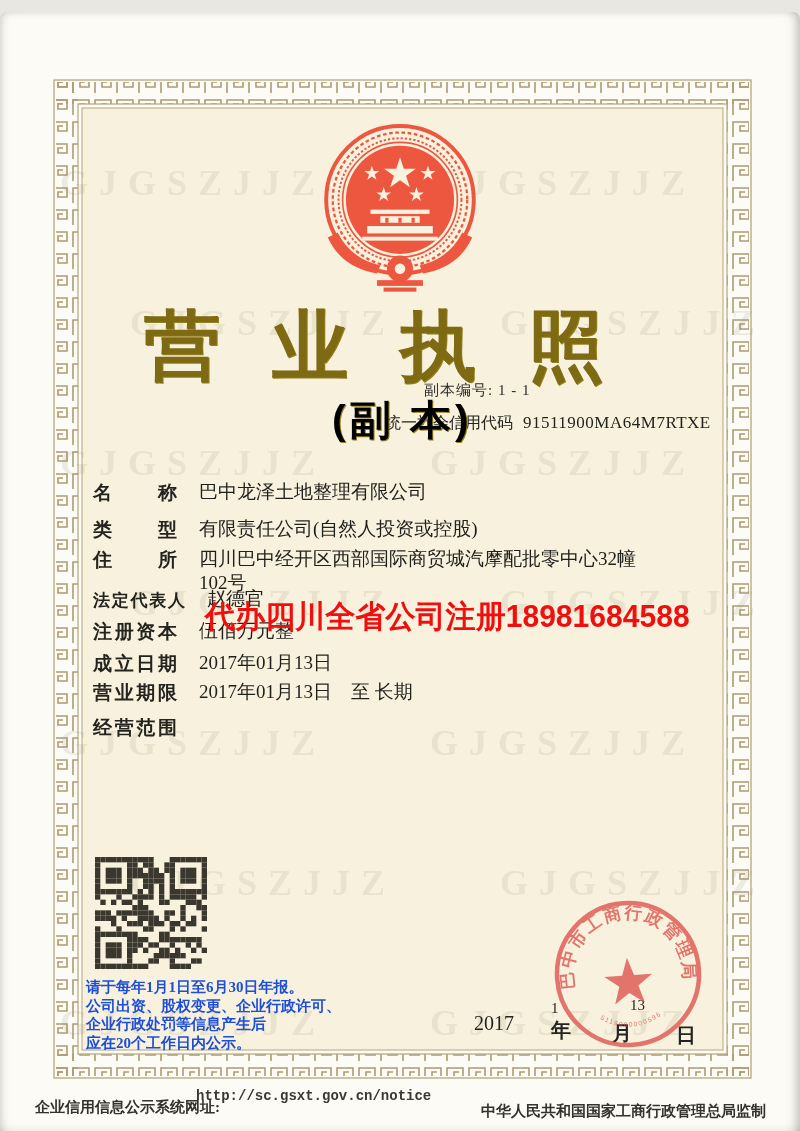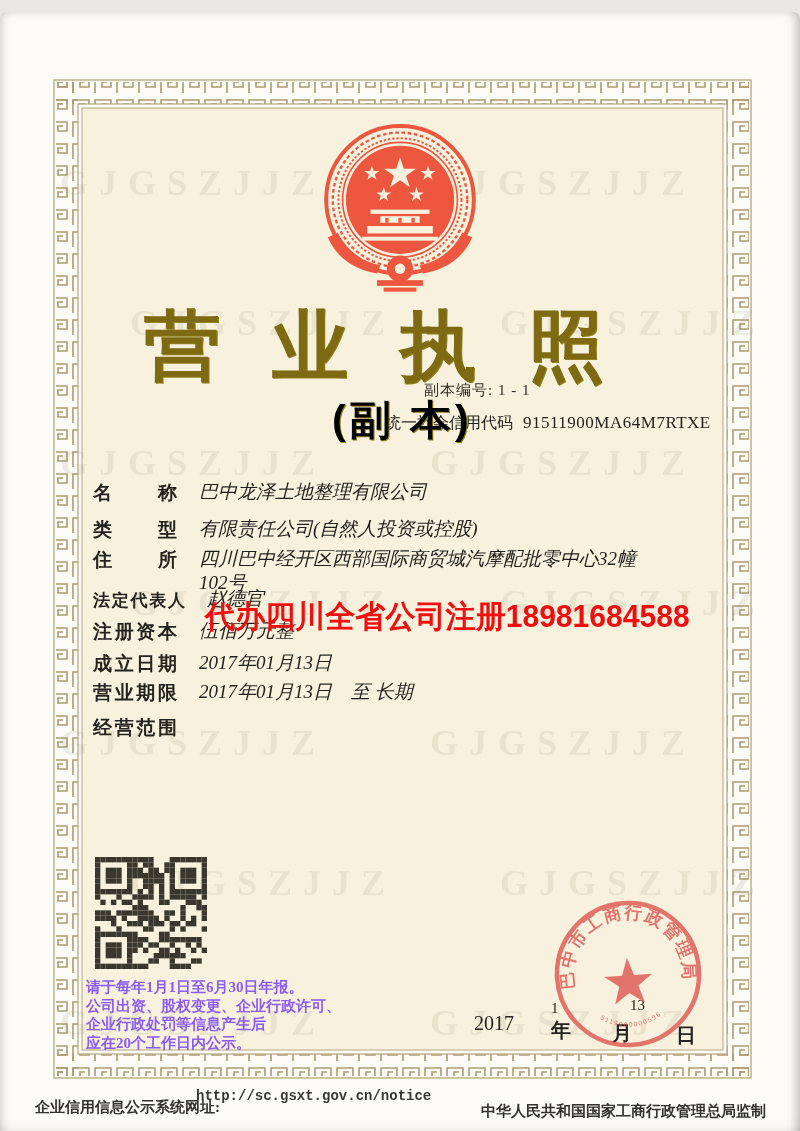--- a/index.html
+++ b/index.html
@@ -24,29 +24,29 @@
          font-family:"Liberation Sans",sans-serif;font-weight:bold;font-size:41px;
          color:#000000;letter-spacing:4px;text-shadow:1px 1px 0 #93801f;}
   .credit-line{position:absolute;left:385px;top:401px;font-size:16px;color:#23231f;white-space:nowrap;}
   .credit-line .code{font-size:17px;margin-left:10px;letter-spacing:.5px;}
   .fields{position:absolute;left:93px;top:463px;width:575px;height:300px;}
   .f-row{position:absolute;left:0;width:575px;display:flex;}
   .f-label{flex:0 0 84px;display:flex;justify-content:space-between;
            font-family:"Liberation Sans","DejaVu Sans",sans-serif;font-weight:bold;
            font-size:19px;color:#23231f;}
   .f-label.tight{font-size:17px;flex-basis:92px;padding-top:2px;}
-  .f-value{margin-left:22px;width:462px;font-size:19px;line-height:24px;color:#1f1f1c;font-style:italic;}
+  .f-value{margin-left:22px;width:462px;font-size:19px;line-height:24px;color:#1f1f1c;}
   .r1{top:5px}.r2{top:42px}.r3{top:72px}.r4{top:112px}
   .r5{top:144px}.r6{top:176px}.r7{top:205px}.r8{top:240px}
   .red-overlay{position:absolute;left:205px;top:584px;z-index:5;white-space:nowrap;
          font-family:"Liberation Sans","DejaVu Sans",sans-serif;font-weight:bold;
          font-size:31px;color:#ef0f0f;letter-spacing:0;transform:scaleX(.97);transform-origin:left;}
   .qr{position:absolute;left:95px;top:845px;}
   .notice{position:absolute;left:86px;top:966px;width:310px;font-size:15px;line-height:18.5px;
-          font-weight:bold;color:#8b5cf6;}
+          font-weight:bold;color:#1d4ed8;}
   .registrar{position:absolute;left:382px;top:948px;
           font-family:"Liberation Sans",sans-serif;font-weight:bold;font-size:20px;
           letter-spacing:12px;color:#23231f;}
   .date-area{position:absolute;left:0;top:0;}
   .d-year{position:absolute;left:474px;top:1000px;font-size:20px;color:#23231f;}
   .d-mnum{position:absolute;left:551px;top:988px;font-size:15px;color:#23231f;}
   .d-dnum{position:absolute;left:630px;top:985px;font-size:15px;color:#23231f;}
   .d-ychar{position:absolute;left:551px;top:1005px;font-size:20px;font-weight:bold;color:#23231f;}
   .d-mchar{position:absolute;left:612px;top:1008px;font-size:20px;font-weight:bold;color:#23231f;}
   .d-dchar{position:absolute;left:676px;top:1010px;font-size:20px;font-weight:bold;color:#23231f;}

